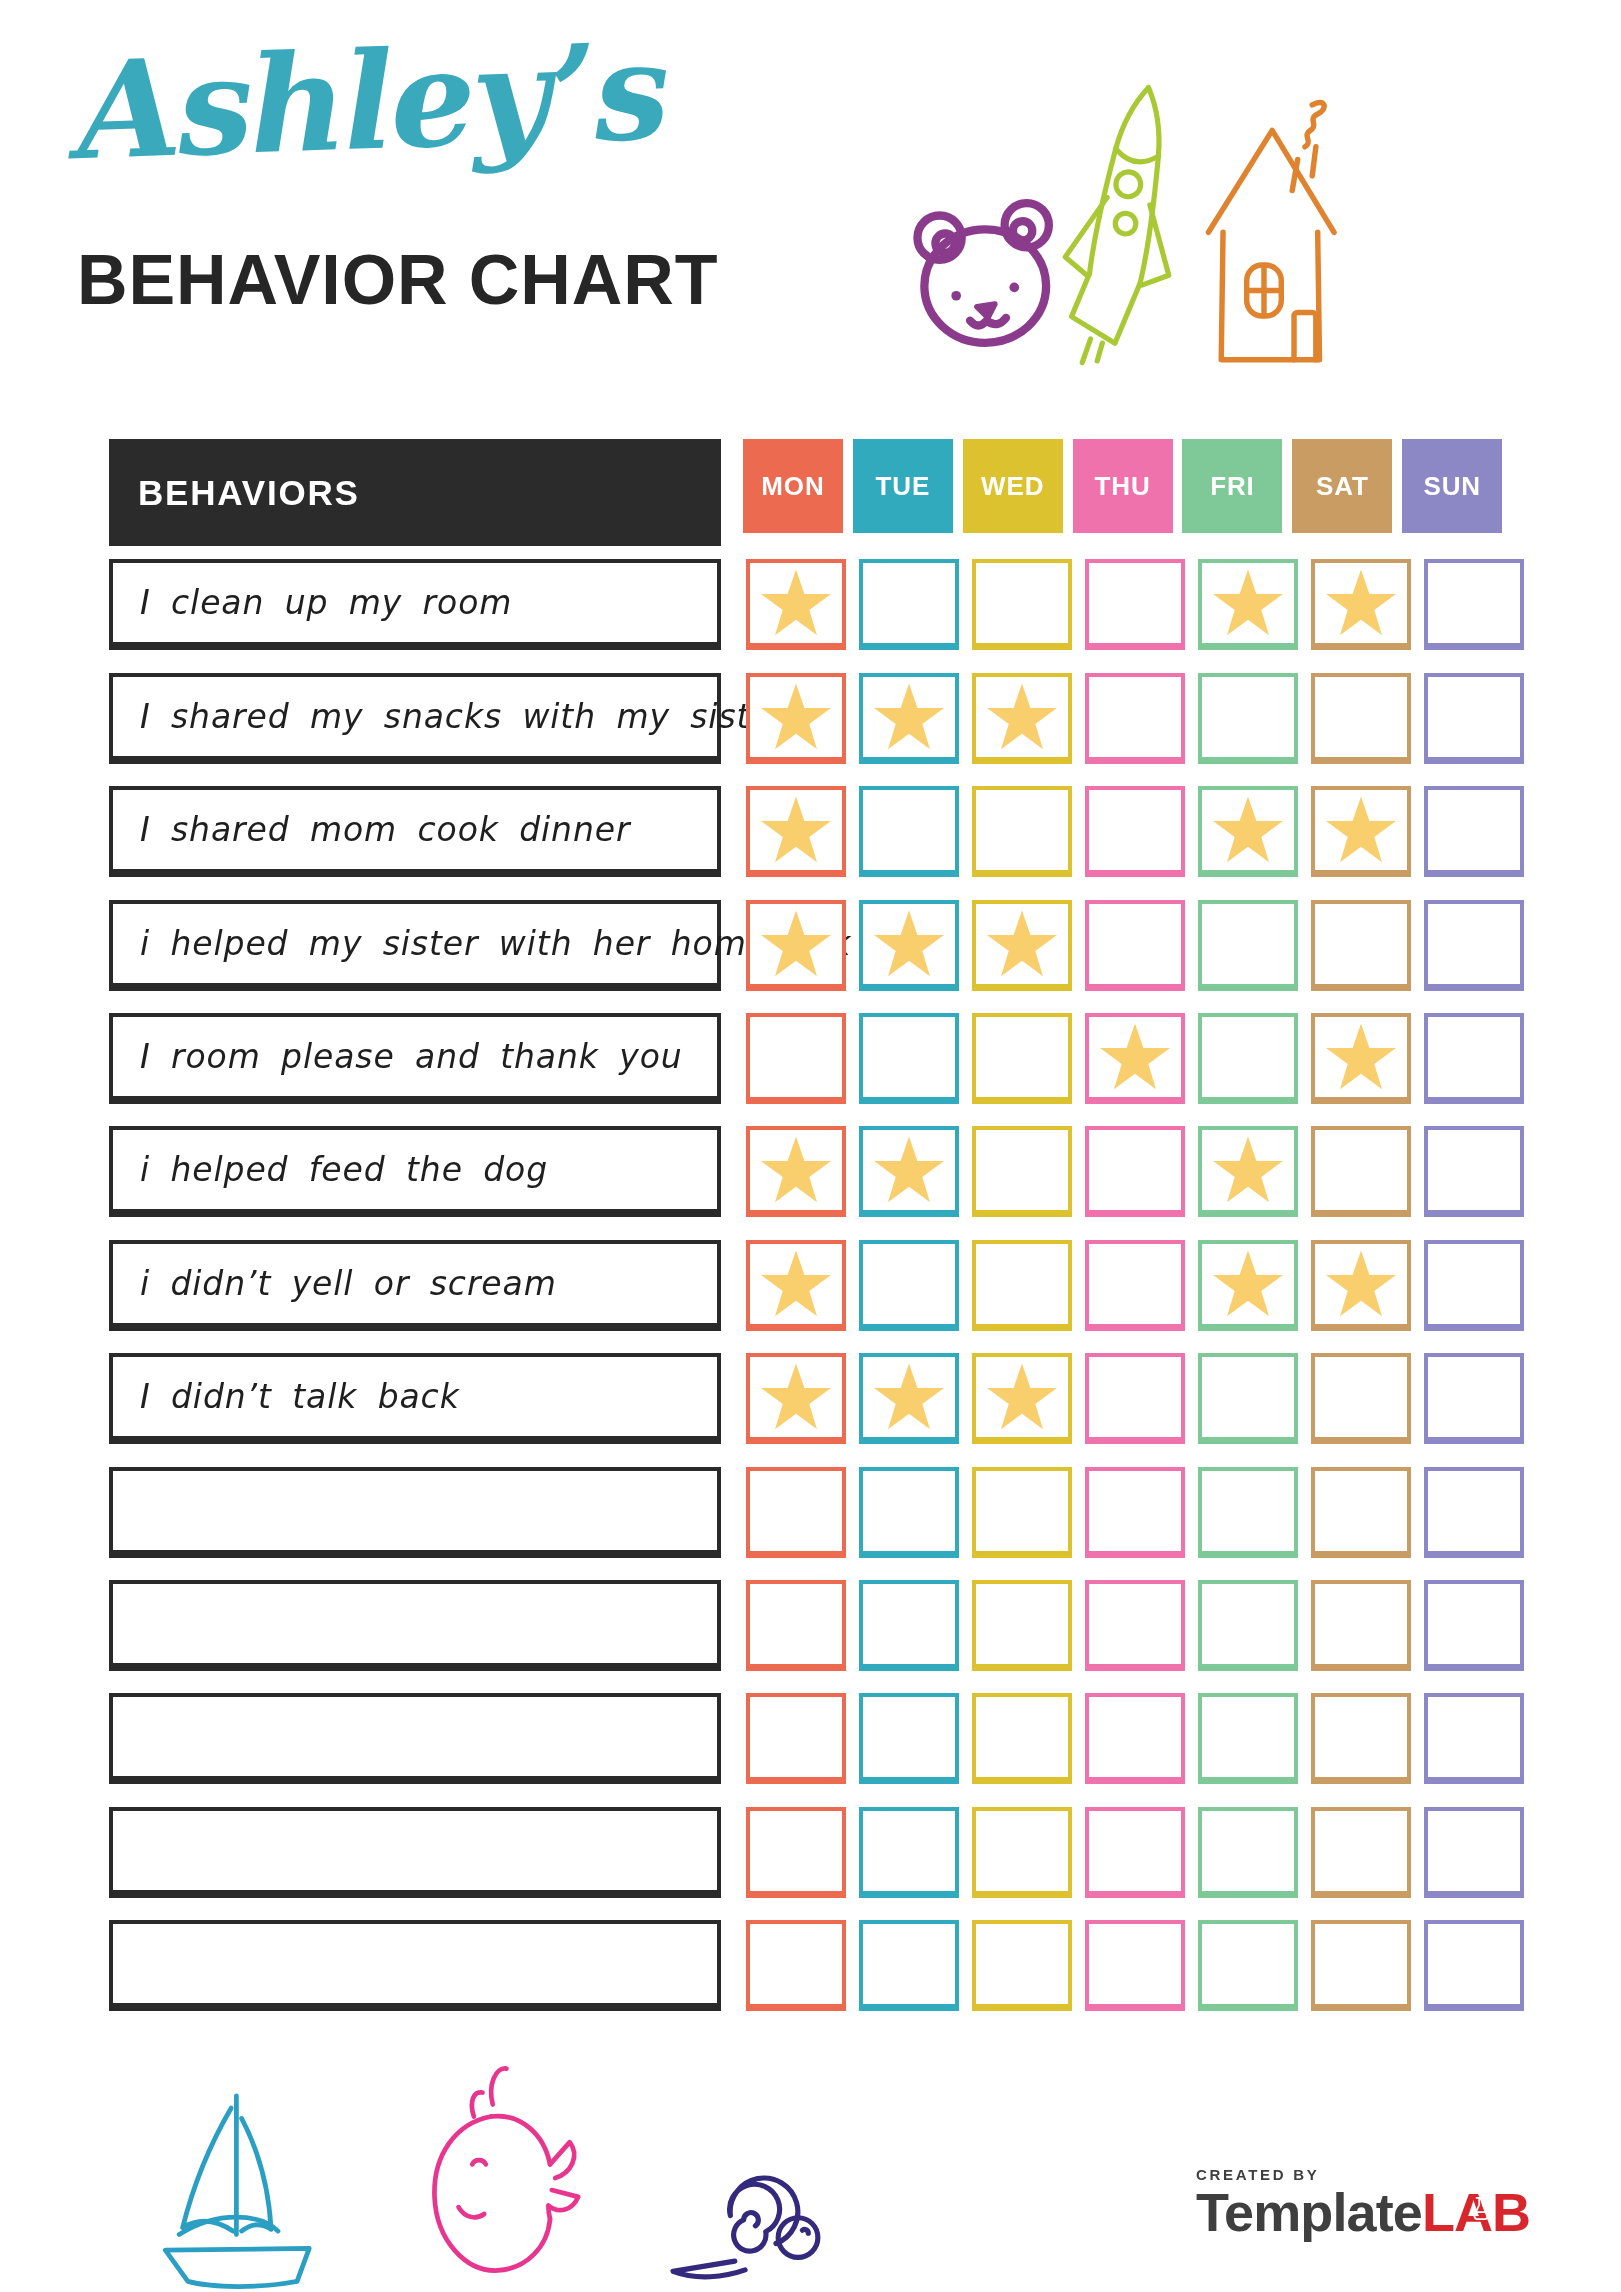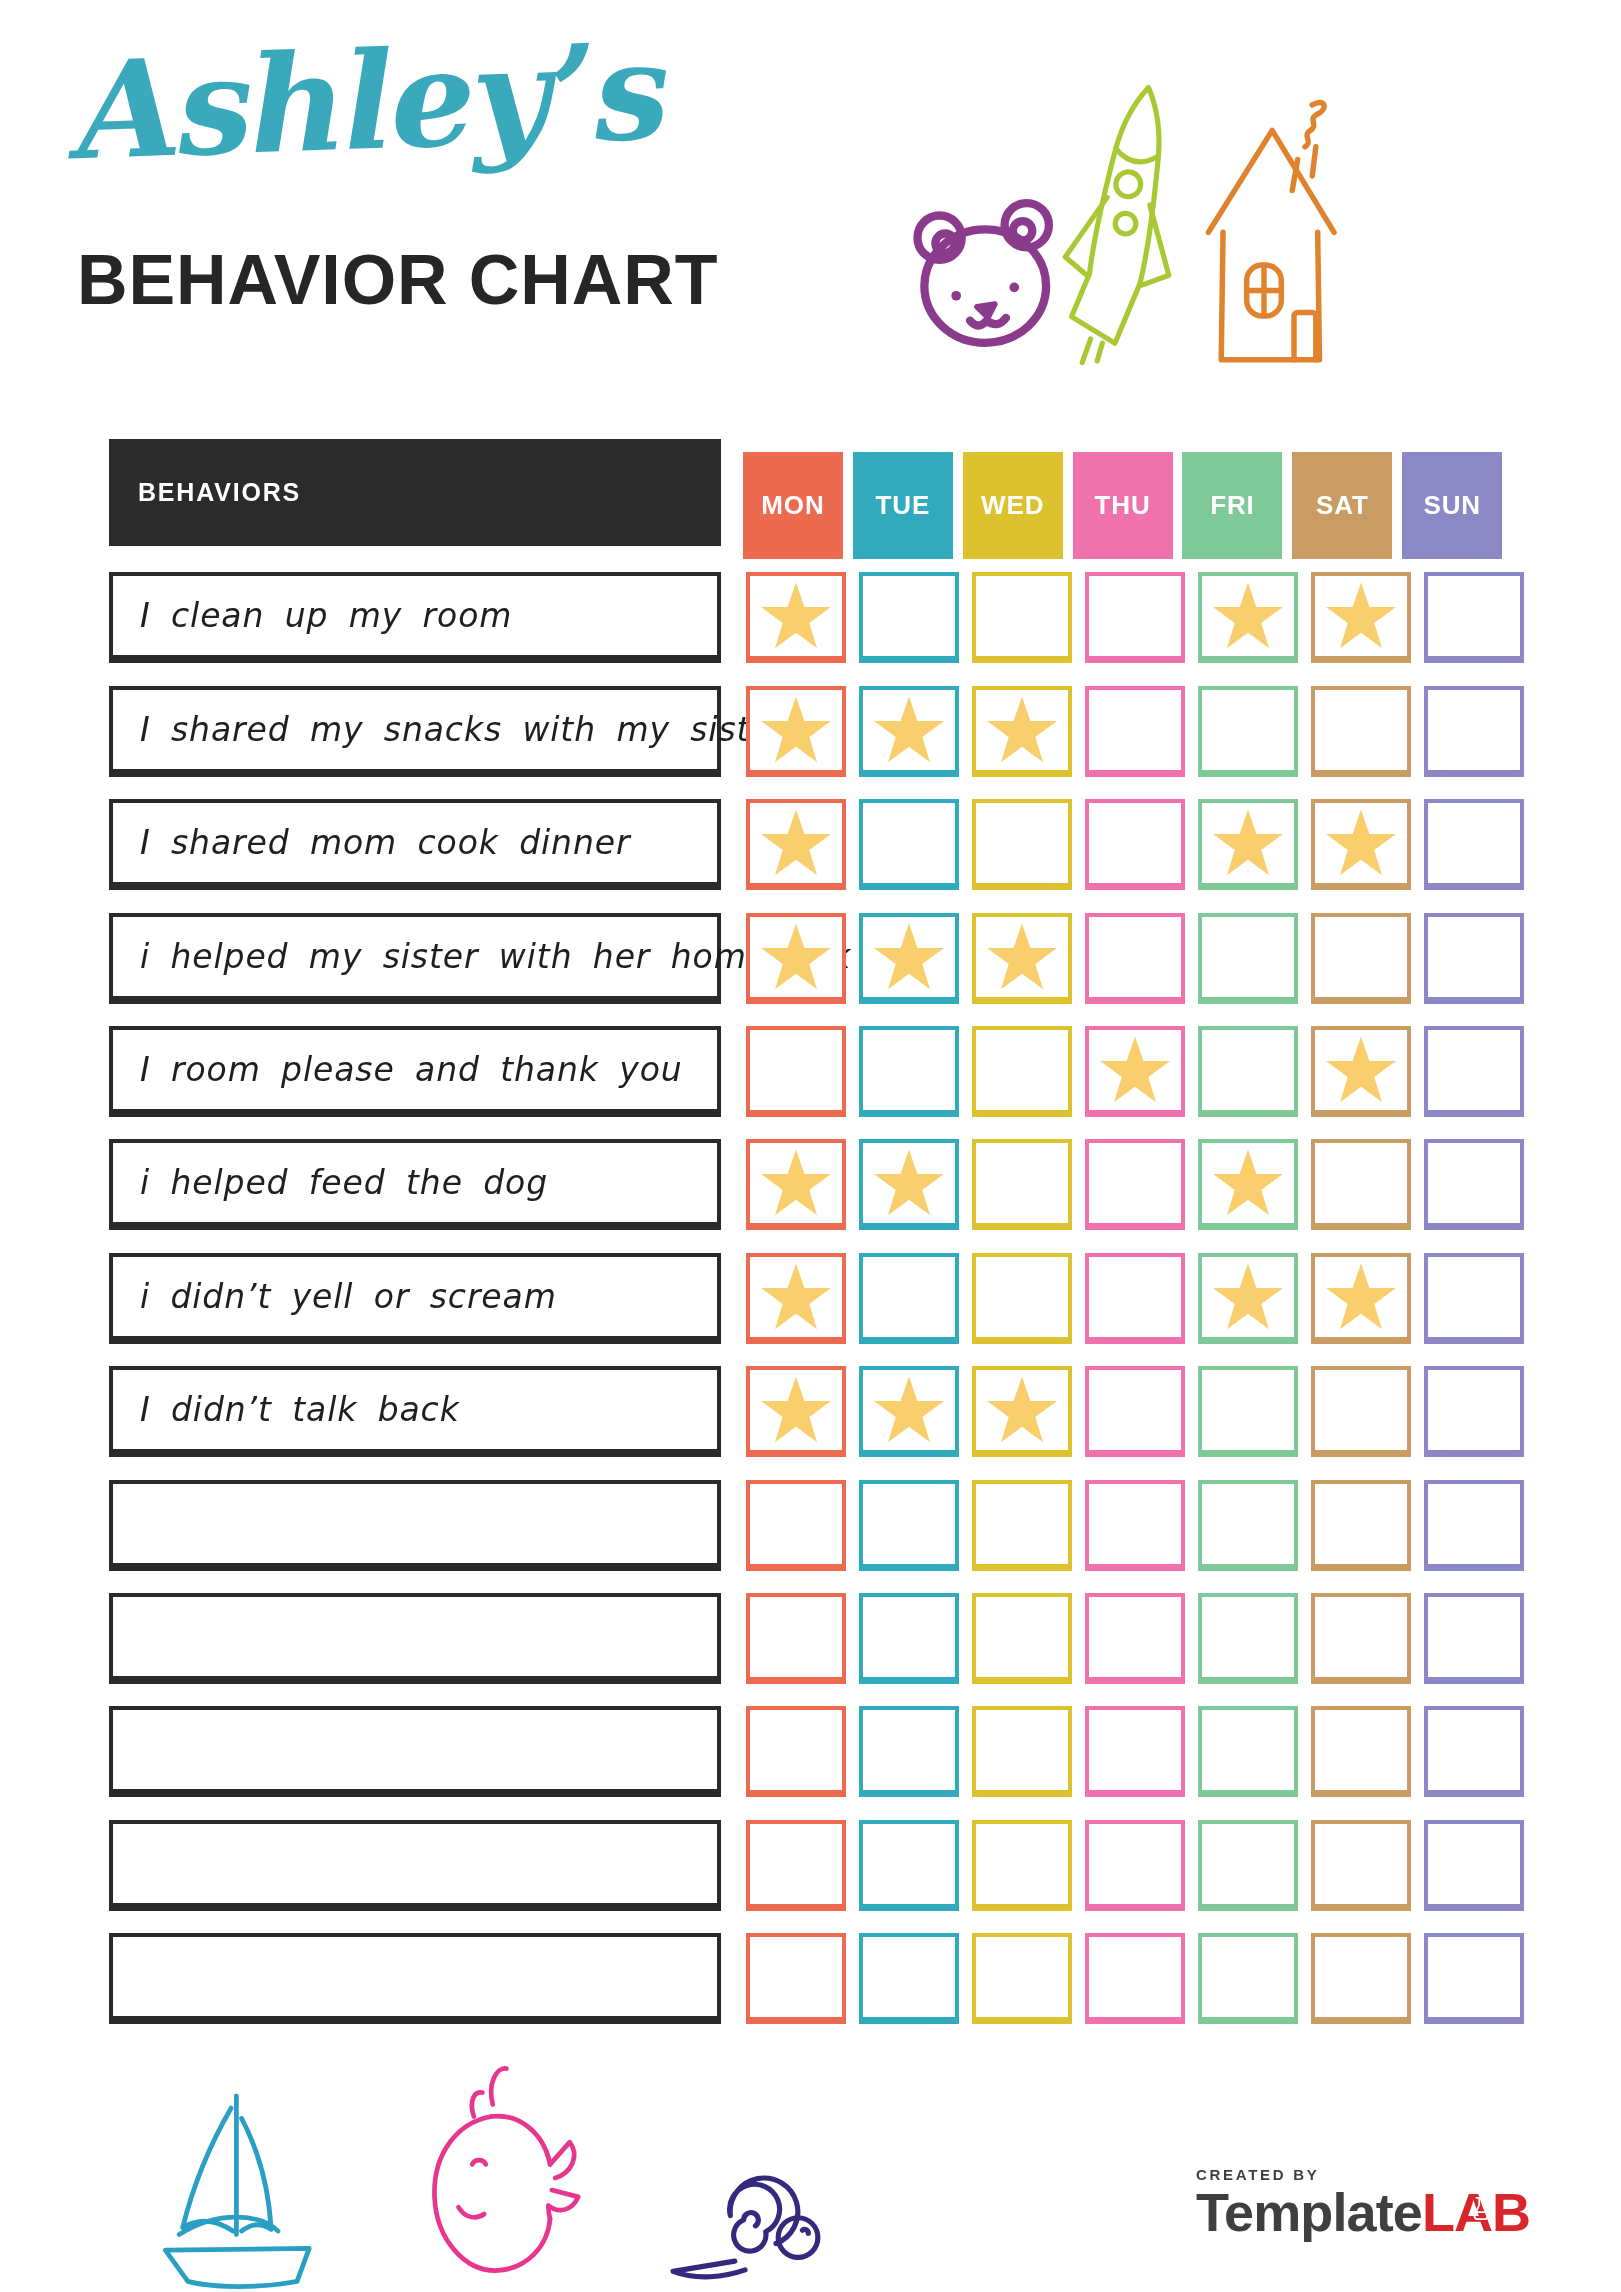--- a/index.html
+++ b/index.html
@@ -28,26 +28,26 @@
   #snail{left:640px;top:2167px;width:219px;height:125px;}
   
   .chart{position:absolute;left:109px;top:439px;width:1406px;}
   .grid{
     display:grid;
     grid-template-columns:624px repeat(7,100px);
     column-gap:9.9px;
   }
   .behaviors-header{
     width:612px;height:107px;background:var(--header-bg,#2b2b2b);
-    color:#ffffff;font-size:25px;font-weight:700;letter-spacing:1.8px;
+    color:#ffffff;font-size:35px;font-weight:700;letter-spacing:1.8px;
     display:flex;align-items:center;padding-left:29px;box-sizing:border-box;
   }
   .day-header{
-    height:107px;color:#ffffff;font-size:26px;font-weight:700;
-    display:flex;align-items:center;justify-content:center;letter-spacing:0.9px;margin-top:13px;
+    height:94px;color:#ffffff;font-size:26px;font-weight:700;
+    display:flex;align-items:center;justify-content:center;letter-spacing:0.9px;
   }
   #rows{margin-top:13.4px;}
   .row{
     display:grid;grid-template-columns:624px repeat(7,100px);
     column-gap:13px;margin-bottom:22.4px;height:91px;
   }
   .behavior-box{
     width:612px;box-sizing:border-box;background:#fff;
     border:4.5px solid #2a2a2a;border-bottom-width:8px;
     display:flex;align-items:center;padding-left:27px;

